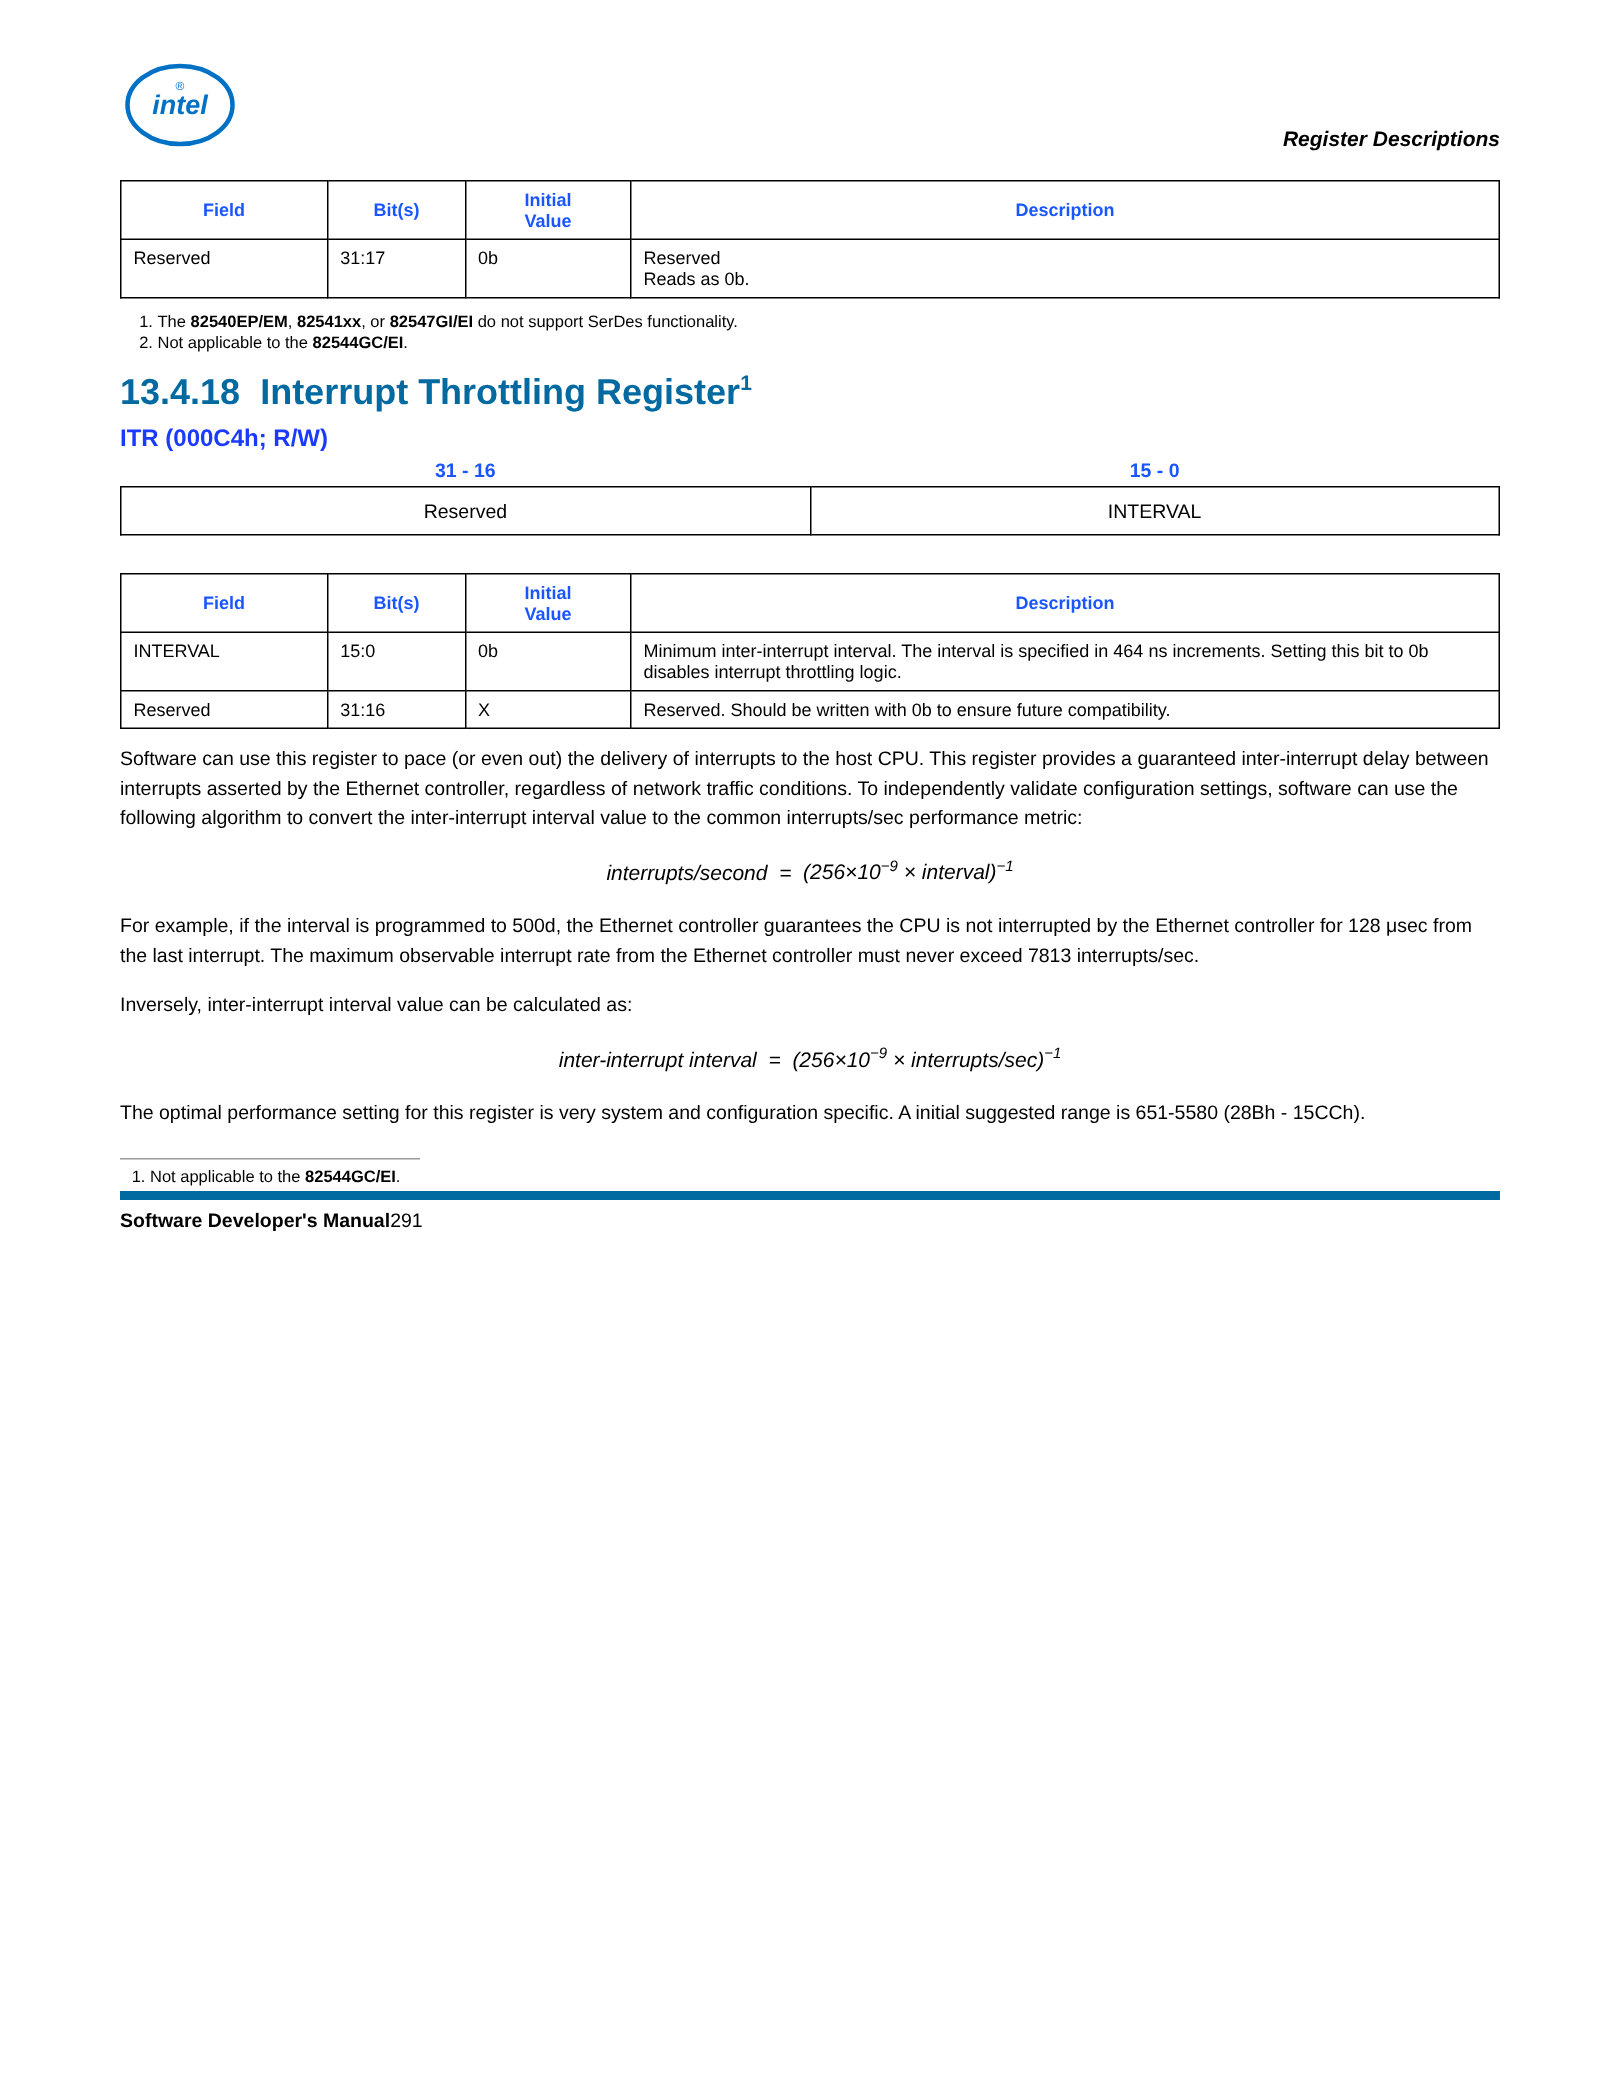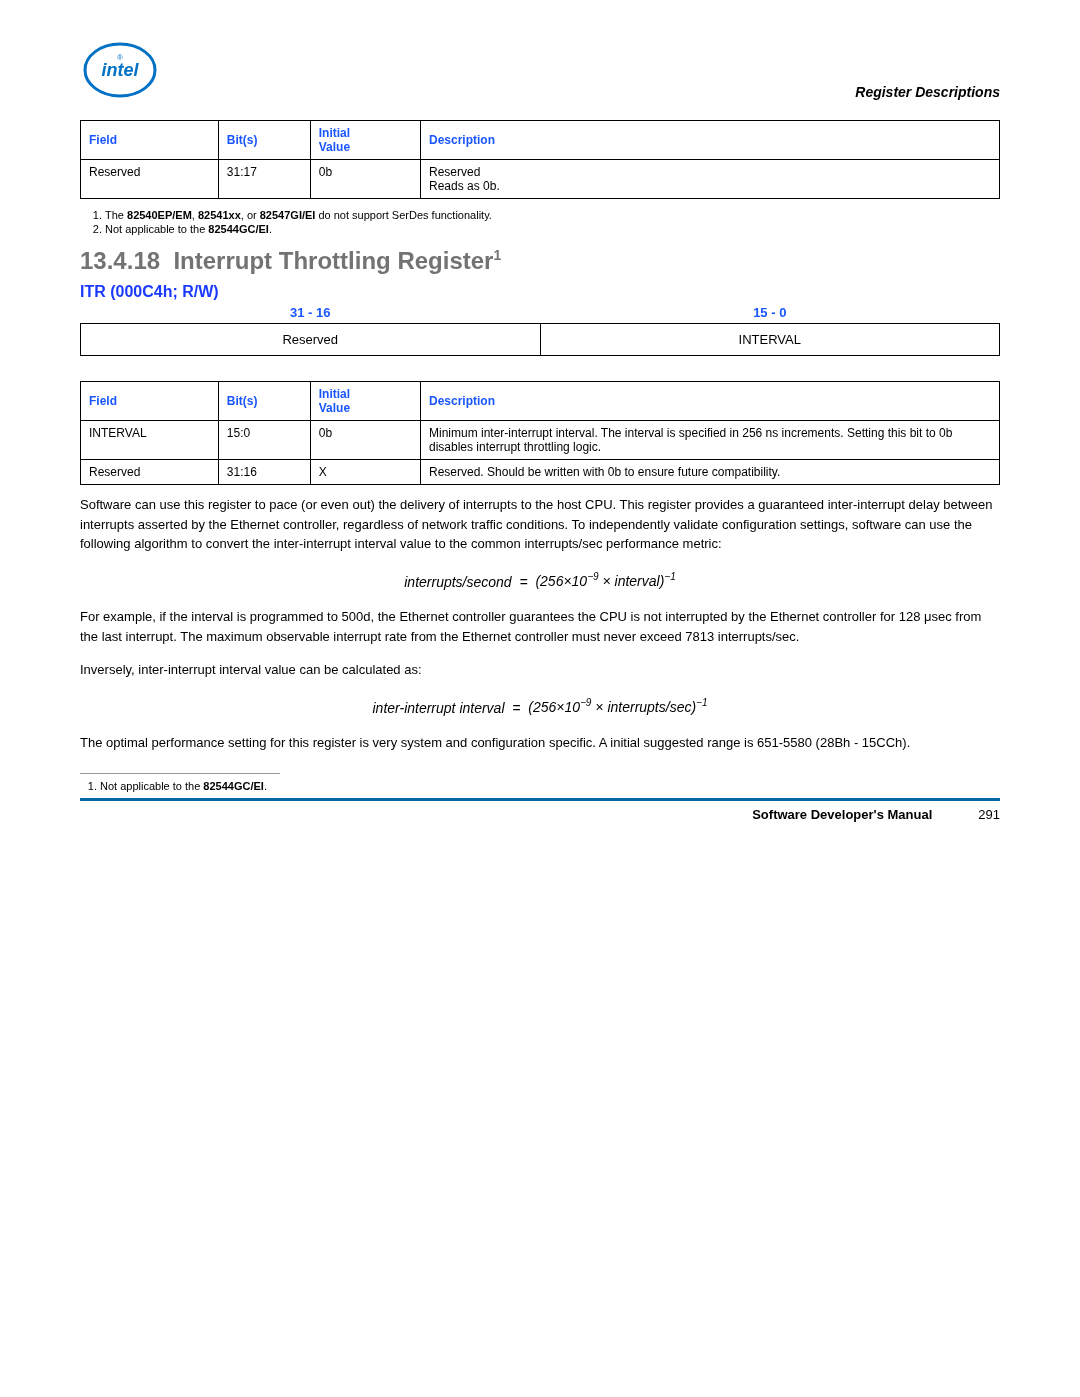--- a/index.html
+++ b/index.html
@@ -40,21 +40,21 @@
       border-collapse: collapse;
       margin-bottom: 10px;
     }
     .reg-table th {
       background: #fff;
       color: #1a56ff;
       font-weight: bold;
       font-size: 12px;
       border: 1px solid #000;
       padding: 5px 8px;
-      text-align: left;
+      text-align: center;
     }
     .reg-table td {
       border: 1px solid #000;
       padding: 5px 8px;
       font-size: 12px;
       vertical-align: top;
     }
     .th-initial {
       background: #e8f0ff;
       color: #1a56ff;
@@ -75,21 +75,21 @@
       font-size: 13px;
     }
     .note-label {
       font-weight: bold;
       font-style: italic;
     }
     
     .section-heading {
       font-size: 24px;
       font-weight: bold;
-      color: #737373;
+      color: #0369a1;
       margin: 10px 0 8px 0;
     }
     .section-heading sup {
       font-size: 14px;
     }
     .sub-heading {
       font-size: 16px;
       font-weight: bold;
       color: #1a3aff;
       margin-bottom: 4px;
@@ -136,25 +136,24 @@
     .formula sup {
       font-size: 10px;
     }
     
     .page-footer {
       position: absolute;
       bottom: 30px;
       left: 80px;
       right: 80px;
       display: flex;
-      justify-content: flex-end;
+      justify-content: flex-start;
       align-items: flex-end;
-      border-top: 3px solid #0369a1;
+      border-top: 6px solid #0369a1;
       padding-top: 6px;
-      gap: 46px;
     }
     .footer-label {
       font-weight: bold;
       font-size: 13px;
     }
     .footer-page {
       font-size: 13px;
     }
     
     .bottom-footnote {
@@ -236,21 +235,21 @@
         <th style="width:10%">Bit(s)</th>
         <th class="th-initial" style="width:12%">Initial<br>Value</th>
         <th style="width:63%">Description</th>
       </tr>
     </thead>
     <tbody>
       <tr>
         <td>INTERVAL</td>
         <td>15:0</td>
         <td>0b</td>
-        <td>Minimum inter-interrupt interval. The interval is specified in 256 ns increments. Setting this bit to 0b disables interrupt throttling logic.</td>
+        <td>Minimum inter-interrupt interval. The interval is specified in 464 ns increments. Setting this bit to 0b disables interrupt throttling logic.</td>
       </tr>
       <tr>
         <td>Reserved</td>
         <td>31:16</td>
         <td>X</td>
         <td>Reserved. Should be written with 0b to ensure future compatibility.</td>
       </tr>
     </tbody>
   </table>
 

